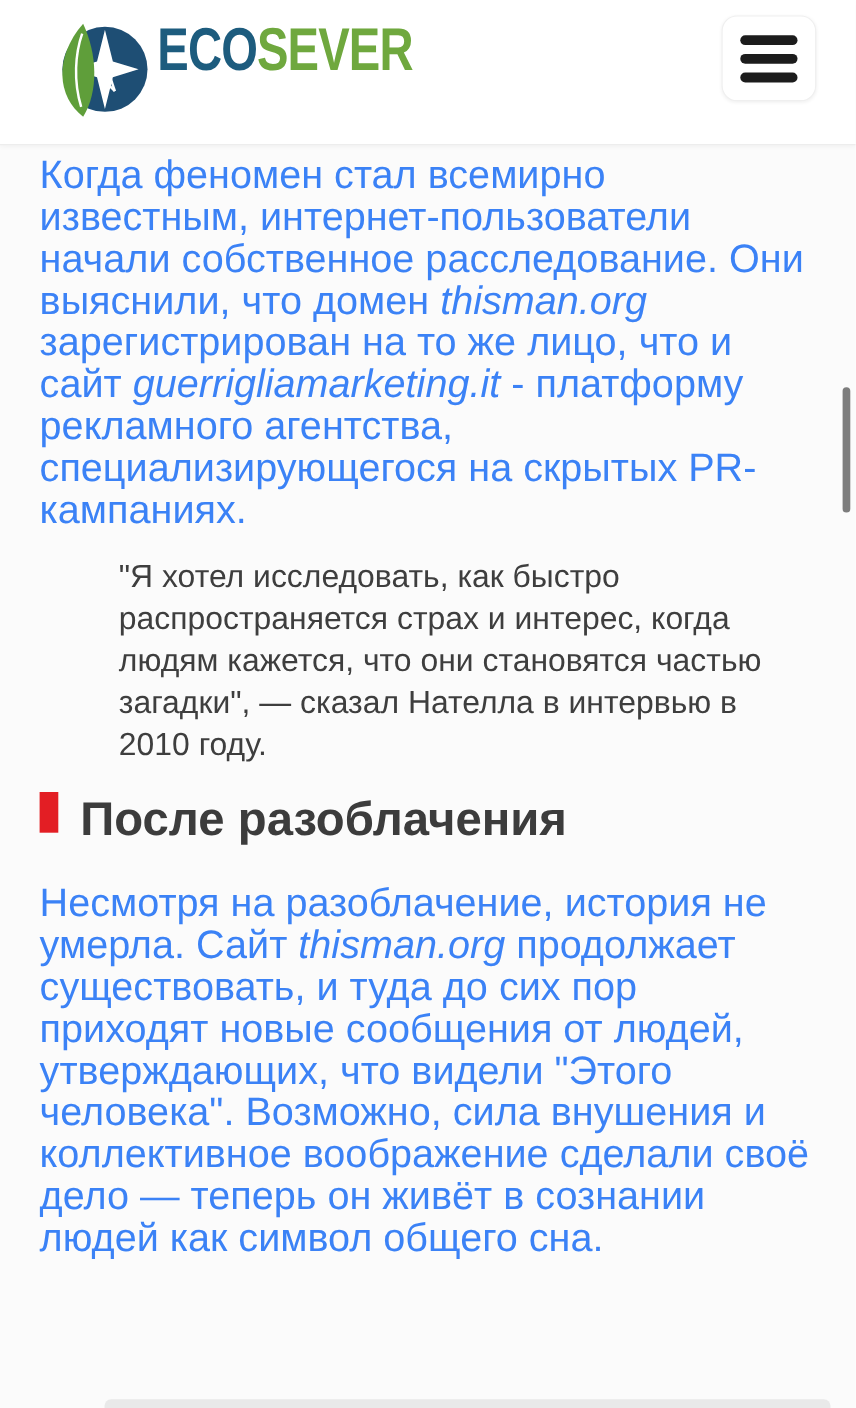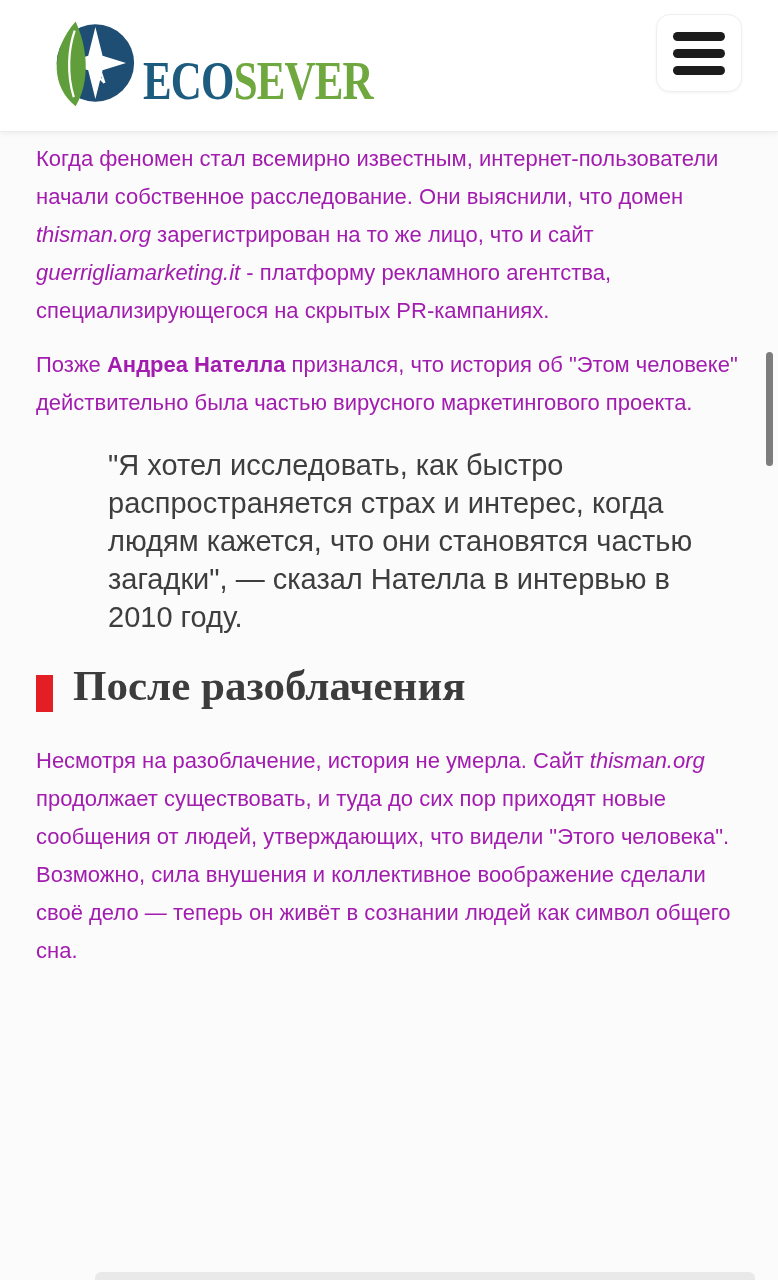--- a/index.html
+++ b/index.html
@@ -16,24 +16,23 @@
     position: relative;
     height: 131px;
     background: #ffffff;
     border-bottom: 1px solid #ececec;
     box-shadow: 0 2px 5px rgba(0,0,0,0.05);
     z-index: 5;
   }
   .logo {
     position: absolute;
     left: 45px; top: 18px;
-    display: flex; align-items: flex-end;
+    display: flex; align-items: flex-start;
     text-decoration: none;
     cursor: pointer;
-    font-family: Liberation Serif, serif;
   }
   .logo-icon { width: 90px; height: 90px; display: block; }
   .wordmark {
     display: inline-block;
     margin-left: 8px;
     font-weight: bold;
     font-size: 55px;
     letter-spacing: -1px;
     transform: scaleX(0.78);
     transform-origin: left center;
@@ -67,44 +66,43 @@
 
   
   .content {
     background: #fbfbfb;
     padding: 8px 36px 0 36px;
     min-height: 1149px;
     box-sizing: border-box;
   }
   .content p {
     margin: 0 0 16px 0;
-    font-size: 22px;
+    font-size: 36px;
     line-height: 38px;
-    color: #a21caf;
+    color: #3b82f6;
   }
   .it { font-style: italic; }
   .bd { font-weight: bold; }
 
   blockquote {
     margin: 24px 0 24px 0;
     padding: 0 0 0 72px;
     font-size: 29px;
     line-height: 38px;
     color: #3e3e3e;
   }
 
   h2.section-heading {
     margin: 14px 0 30px 0;
     font-size: 43px;
     line-height: 1.2;
     font-weight: bold;
     color: #3c3c3c;
     display: flex;
-    align-items: flex-end;
-    font-family: Liberation Serif, serif;
+    align-items: flex-start;
   }
   .heading-marker {
     display: inline-block;
     width: 17px; height: 37px;
     background: #e31e24;
     margin-right: 20px;
     flex: 0 0 auto;
   }
 
   
@@ -147,21 +145,20 @@
       <span class="bar"></span>
       <span class="bar"></span>
       <span class="bar"></span>
     </span>
   </button>
 </header>
 
 <main class="content">
   <p><span>Когда феномен стал всемирно известным, интернет-пользователи начали собственное расследование. Они выяснили, что домен </span><span class="it">thisman.org</span><span> зарегистрирован на то же лицо, что и сайт </span><span class="it">guerrigliamarketing.it</span><span> - платформу рекламного агентства, специализирующегося на скрытых PR-кампаниях.</span></p>
 
-  <p><span>Позже </span><span class="bd">Андреа Нателла</span><span> признался, что история об "Этом человеке" действительно была частью вирусного маркетингового проекта.</span></p>
 
   <blockquote><span>"Я хотел исследовать, как быстро распространяется страх и интерес, когда людям кажется, что они становятся частью загадки", — сказал Нателла в интервью в 2010 году.</span></blockquote>
 
 
   <h2 class="section-heading">
     <span class="heading-marker"></span>
     <span>После разоблачения</span>
   </h2>
 
   <p><span>Несмотря на разоблачение, история не умерла. Сайт </span><span class="it">thisman.org</span><span> продолжает существовать, и туда до сих пор приходят новые сообщения от людей, утверждающих, что видели "Этого человека". Возможно, сила внушения и коллективное воображение сделали своё дело — теперь он живёт в сознании людей как символ общего сна.</span></p>

